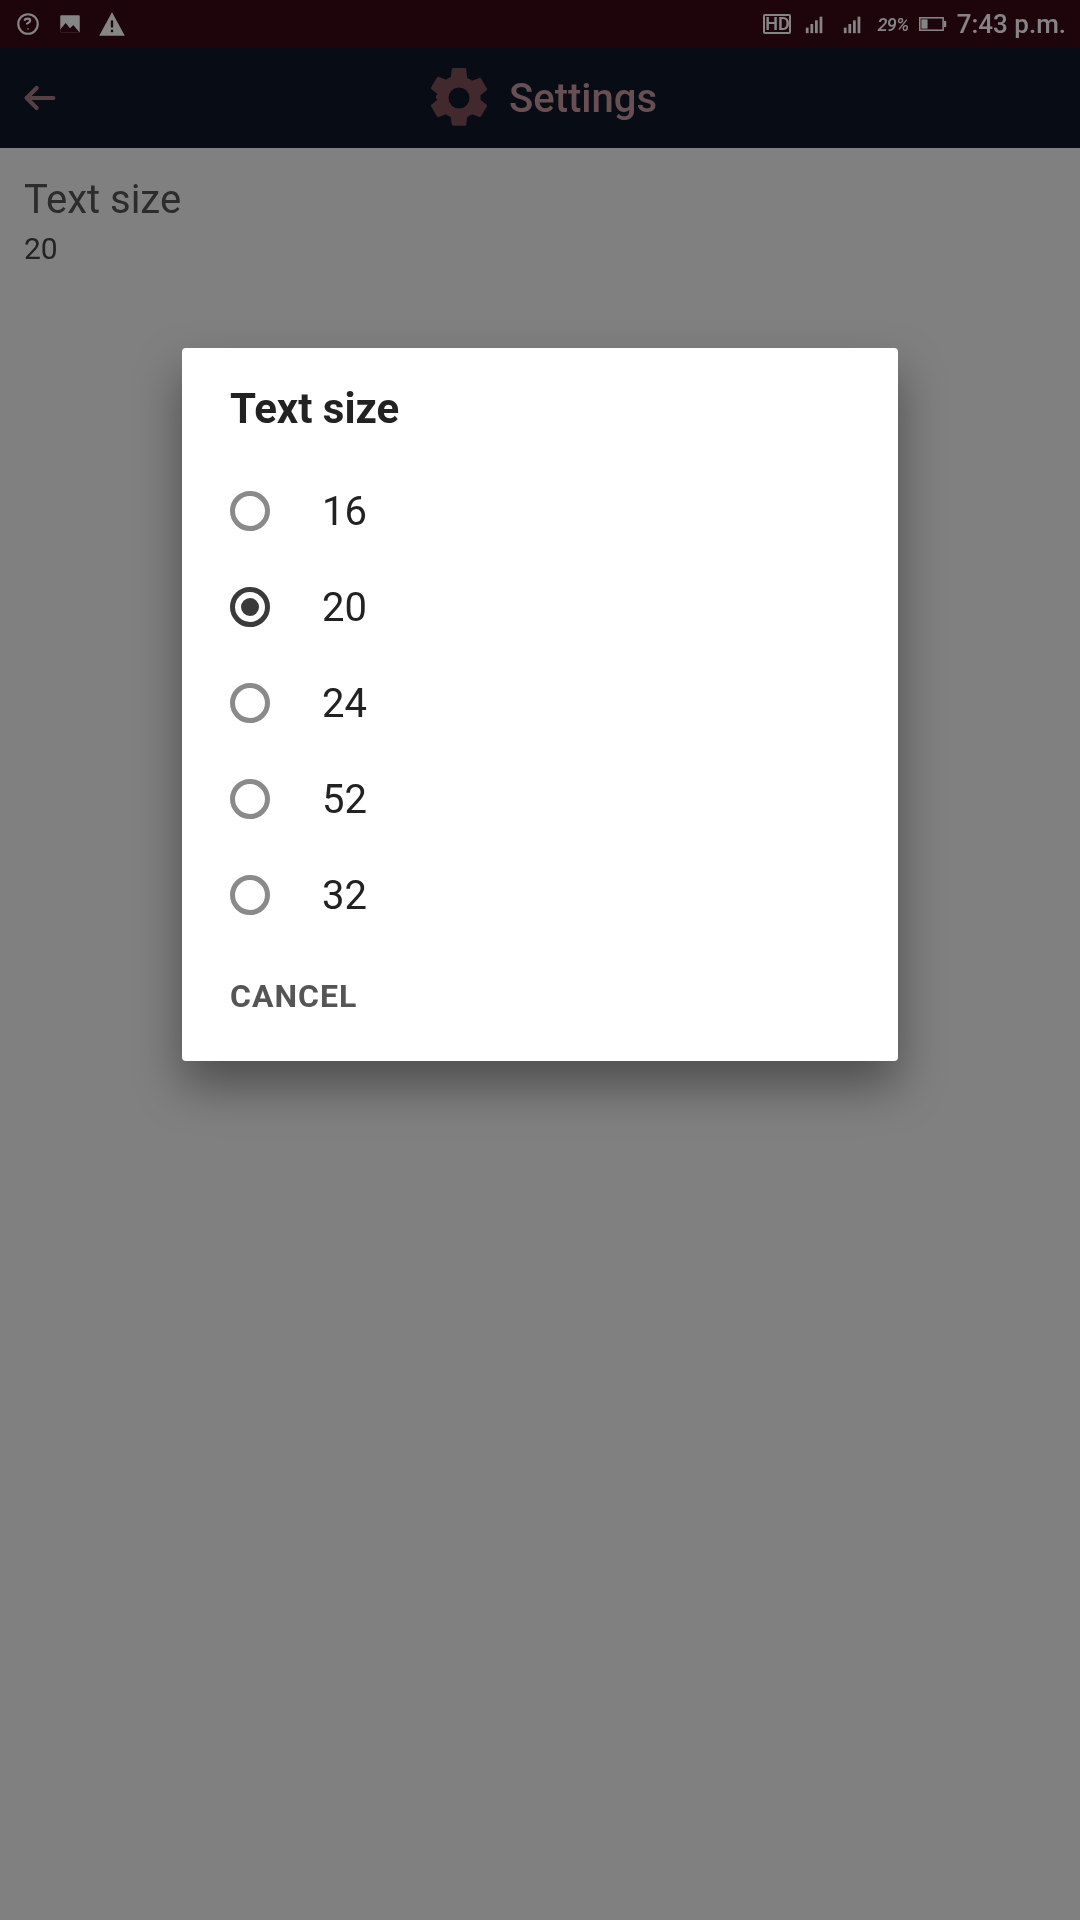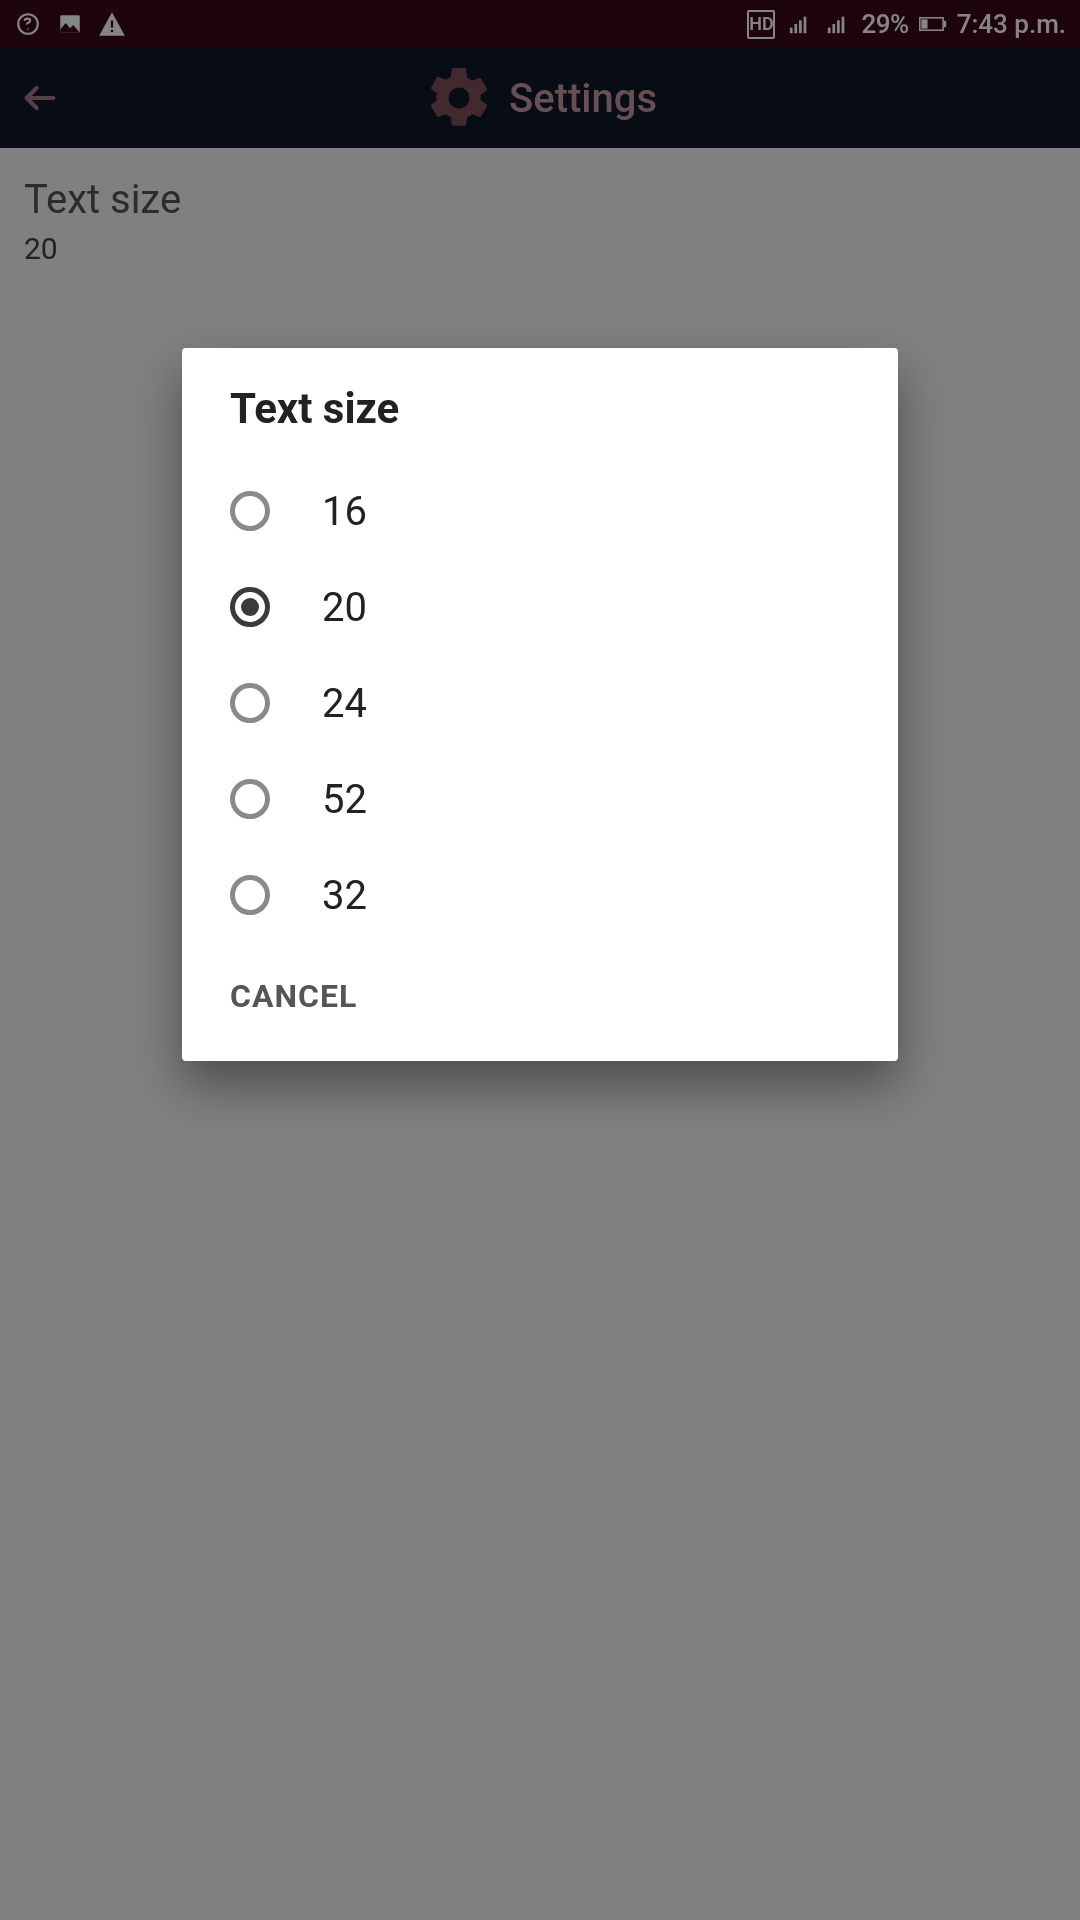--- a/index.html
+++ b/index.html
@@ -6,23 +6,23 @@
     body { width: 1080px; height: 1920px; overflow: hidden; position: relative; background: #f5f5f5; }
 
     .status-bar {
       height: 48px;
       background: #3b0a16;
       display: flex; align-items: center; justify-content: space-between;
       padding: 0 14px; color: #fff; font-size: 24px;
     }
     .status-left { display: flex; align-items: center; gap: 14px; }
     .status-right { display: flex; align-items: center; gap: 10px; }
-    .status-right .pct { font-size: 26px; font-weight: 500; letter-spacing: -0.5px; }
+    .status-right .pct { font-size: 18px; font-weight: 500; letter-spacing: -0.5px; font-style: italic; }
     .status-right .time { font-size: 26px; font-weight: 500; }
-    .status-ico { width: 28px; height: 29px; display: inline-flex; align-items: center; justify-content: center; }
+    .status-ico { width: 28px; height: 20px; display: inline-flex; align-items: center; justify-content: center; }
 
     .app-bar {
       height: 100px; background: #0f172a;
       display: flex; align-items: center; padding: 0 18px;
       color: #c7989f;
     }
     .back-arrow { width: 44px; height: 44px; display:flex; align-items:center; justify-content:center; }
     .app-bar-center { flex: 1; display:flex; align-items:center; justify-content:center; gap: 14px;}
     .gear { width: 72px; height: 72px; }
     .app-title { font-size: 40px; font-weight: 500; color: #c7989f; }

